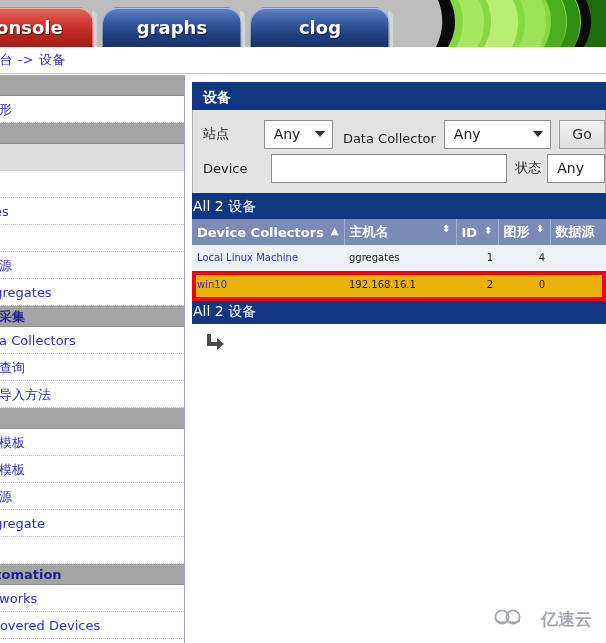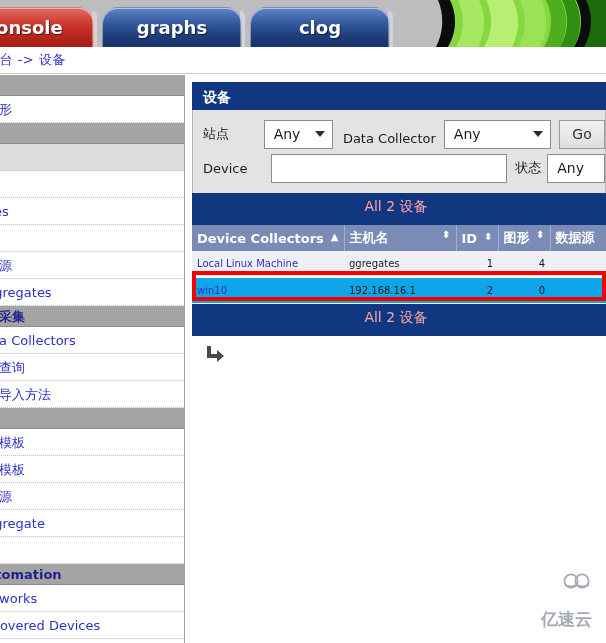--- a/index.html
+++ b/index.html
@@ -140,24 +140,24 @@
     height: 29px; min-width: 46px;
     background: linear-gradient(180deg,#f2f2f2,#dedede);
     border: 1px solid #9b9b9b;
     display:flex; align-items:center; justify-content:center;
     font-size: 14px; color:#333; cursor:pointer;text-align:right;
   }
 
   
   .tablewrap { position: relative; }
   .tbl-countbar {
-    height: 32px; line-height: 26px;
+    height: 26px; line-height: 26px;
     background: #10377f;
-    color: #fca5a5; font-size: 14px;
-    text-align: center; padding-right: 6px;
+    color: #ffffff; font-size: 14px;
+    text-align: left; padding-right: 6px;
     border-left:1px solid #10377f; border-right:1px solid #10377f;
     white-space: nowrap;
   }
   table.dev { width: 100%; border-collapse: collapse; table-layout: fixed; }
   table.dev th {
     background: #7a8cb5;
     color: #ffffff;
     font-size: 13px; font-weight: bold;
     height: 26px;
     text-align: left;
@@ -169,43 +169,42 @@
   table.dev th .sorticon { float: right; font-size: 10px; margin-left:4px; }
   table.dev td {
     font-size: 10px;
     height: 26px;
     padding: 0 5px;
     color: #1a1a1a;
     white-space: nowrap;
     background: #eef0f6;
     border-bottom: 1px solid #ffffff;
   }
-  table.dev tr.alt td { background: #0ea5e9; }
+  table.dev tr.alt td { background: #eab308; }
   table.dev td.link a { color: #2f2fc4; text-decoration: none; cursor: pointer; }
   table.dev td.num { text-align: right; }
   .rowhighlight {
     position: absolute;
     left: 0; width: 414px;
     border: 4px solid #f40000;
     pointer-events: none;
     box-sizing: border-box;
   }
   .arrowcell {
     height: 40px; display:flex; align-items:flex-start; padding: 8px 0 0 12px;
   }
   .arrowcell svg { display:block; }
 
   
   .watermark {
     position: absolute; right: 14px; bottom: 12px;
-    display: flex; align-items: flex-end; gap: 18px;
+    display: flex; align-items: flex-start; gap: 18px;
     color: #9aa0ad; font-size: 17px; font-weight: bold;
     opacity: .9;
     user-select: none;
-    flex-direction: column;
   }
   .watermark .cloud { display:flex; }
 </style>
 </head>
 <body>
 
 <div id="app">
 
   <div class="tabbar">
     <div class="tabstrip">

